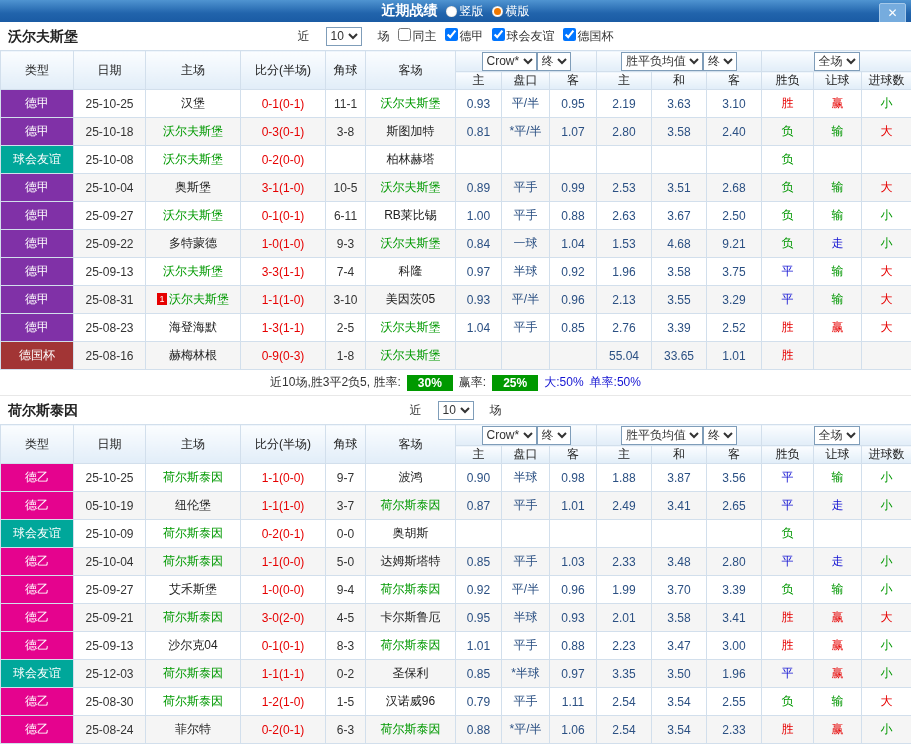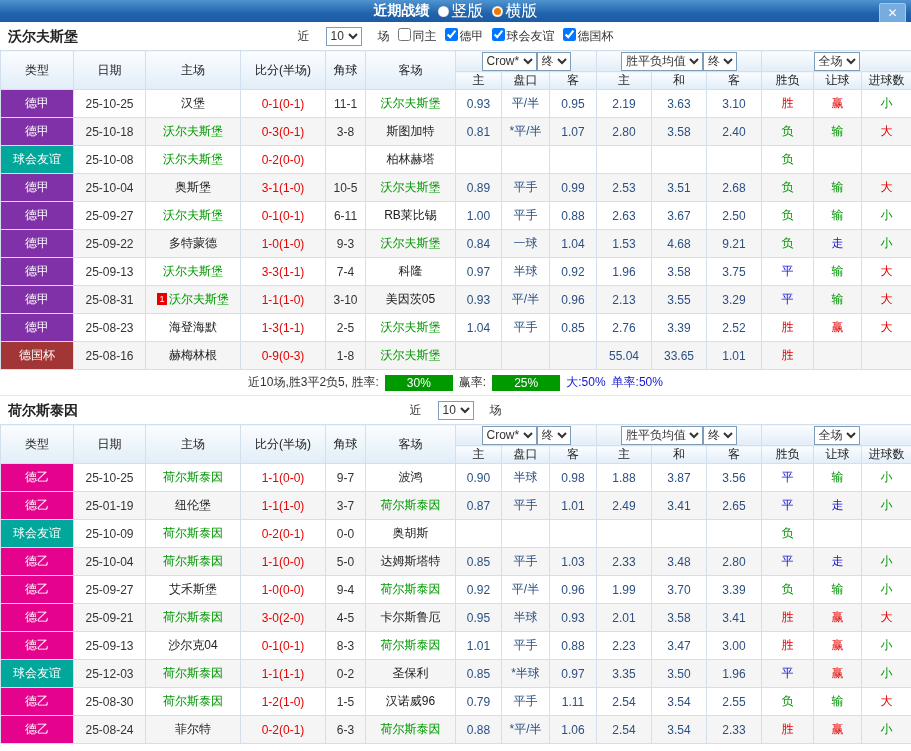--- a/index.html
+++ b/index.html
@@ -3,21 +3,21 @@
 <meta charset="utf-8">
 <style>
   * { margin:0; padding:0; box-sizing:border-box; }
   html,body { width:911px; height:751px; overflow:hidden; background:#fff;
     font-family:"Liberation Sans","DejaVu Sans",sans-serif; }
 
   
   .titlebar { height:22px; background:linear-gradient(180deg,#4f94d1,#2164ac 60%,#1a5ba4);
     display:flex; align-items:center; justify-content:center; position:relative; }
   .tb-title { color:#fff; font-weight:bold; font-size:14px; }
-  .tb-radios { display:flex; align-items:center; color:#fff; font-size:16px;text-align:center; }
+  .tb-radios { display:flex; align-items:center; color:#fff; font-size:12px;text-align:center; }
   .radio { width:11px; height:11px; border-radius:50%; background:#fff; display:inline-block;
     margin:0 3px 0 8px; position:relative; box-shadow:inset 0 0 1px #777; cursor:pointer; }
   .radio.checked::after { content:""; position:absolute; left:2px; top:2px; right:2px; bottom:2px;
     border-radius:50%; background:#f07800; }
   .close-btn { position:absolute; right:5px; top:3px; width:27px; height:21px; background:#76acde;
     border:1px solid #a5c9ea; border-radius:2px; color:#fff; font-size:12px; line-height:19px;
     text-align:center; cursor:pointer; }
 
   
   .filter-bar { position:relative; height:28px; background:#fff; }
@@ -45,21 +45,21 @@
   td.team.hl { color:#009900; }
   td.score { color:#e60000; cursor:pointer; }
   td.odds { color:#2b5083; }
   .c-r { color:#e60000; } .c-g { color:#009700; } .c-b { color:#1414d2; }
   .rc { display:inline-block; background:#e60000; color:#fff; font-size:9px; width:10px;
     height:12px; line-height:12px; margin-right:2px; vertical-align:1px; }
 
   
   .summary { height:26px; display:flex; align-items:center; justify-content:center;
     font-size:12px; color:#333; gap:6px; border-bottom:1px solid #e8e8e8; }
-  .pct { background:#009900; color:#fff; padding:1px 22px; }
+  .pct { background:#009900; color:#fff; padding:1px 11px;font-weight:bold; }
   .blu { color:#1414d2; }
 </style>
 </head>
 <body>
 
 <div class="titlebar">
   <span class="tb-title">近期战绩</span>
   <span class="tb-radios">
     <span class="radio"></span>
     <span>竖版</span>
@@ -383,21 +383,21 @@
           <td class="odds">0.98</td>
           <td class="odds">1.88</td>
           <td class="odds">3.87</td>
           <td class="odds">3.56</td>
           <td class="c-b">平</td>
           <td class="c-g">输</td>
           <td class="c-g">小</td>
         </tr>
         <tr>
           <td class="lg" style="background-color: rgb(229, 3, 142);">德乙</td>
-          <td>25-01-19</td>
+          <td>05-10-19</td>
           <td class="team">纽伦堡</td>
           <td class="score">1-1(1-0)</td>
           <td>3-7</td>
           <td class="team hl">荷尔斯泰因</td>
           <td class="odds">0.87</td>
           <td class="odds">平手</td>
           <td class="odds">1.01</td>
           <td class="odds">2.49</td>
           <td class="odds">3.41</td>
           <td class="odds">2.65</td>

